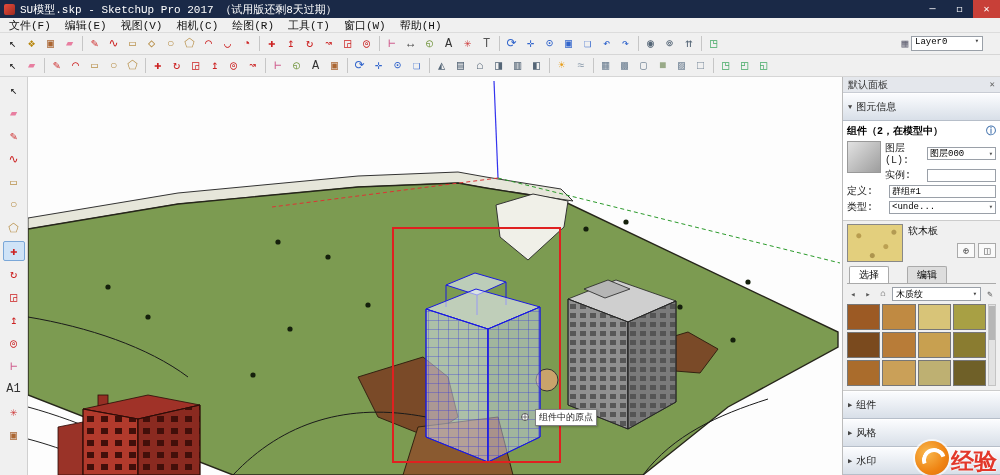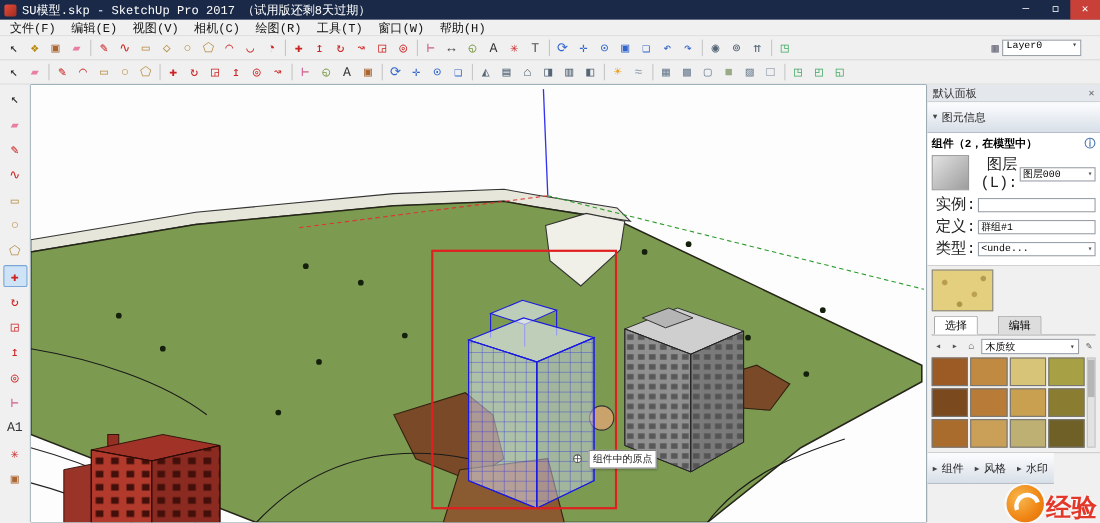--- a/index.html
+++ b/index.html
@@ -59,21 +59,21 @@
   .sechdr { height:28px; background:linear-gradient(#fbfcfe,#d8dfe8); border-top:1px solid #fff;
     border-bottom:1px solid #b6bec9; display:flex; align-items:center; gap:4px; padding:0 5px;
     color:#222; flex:0 0 auto; }
   .sec-arrow { font-size:7px; color:#444; }
   .entity-body { background:#fff; padding:3px 4px 4px; border-bottom:1px solid #ccc; }
   .ei-subtitle { font-weight:bold; font-size:10px; margin-bottom:3px; display:flex; align-items:center; }
   .ei-info { margin-left:auto; color:#4a78b0; font-size:10px; }
   .ei-thumb { float:left; width:34px; height:32px; border:1px solid #999;
     background:linear-gradient(135deg,#e2e2e2,#9d9d9d); margin-right:4px; }
   .ei-row { display:flex; align-items:center; margin-bottom:2px; }
-  .ei-label { width:40px; text-align:right; margin-right:2px; font-size:14px; color:#222; flex:0 0 auto; }
+  .ei-label { width:40px; margin-right:2px; font-size:10px; color:#222; flex:0 0 auto; }
   .ei-box { flex:1; height:13px; border:1px solid #9aa0a8; background:#fff; display:flex;
     align-items:center; padding:0 2px; font-size:9px; overflow:hidden; white-space:nowrap; }
   .ei-caret { margin-left:auto; font-size:7px; color:#555; display:none; }
   .ei-row.t-select .ei-caret { display:inline; }
 
   .mat-body { background:#f0f0f0; padding:3px 4px 4px; border-bottom:1px solid #ccc; }
   .mat-top { display:flex; gap:5px; }
   .mat-preview { width:56px; height:38px; border:1px solid #888; flex:0 0 auto; background:
     radial-gradient(circle at 20% 30%, rgba(150,115,40,.55) 0 2px, transparent 3px),
     radial-gradient(circle at 70% 60%, rgba(150,115,40,.5) 0 2px, transparent 3px),
@@ -92,21 +92,21 @@
   .nav-ic { width:12px; text-align:center; color:#555; font-size:9px; }
   .mat-dd { flex:1; height:14px; border:1px solid #9aa0a8; background:#fff; display:flex;
     align-items:center; padding:0 3px; font-size:9px; }
   .dd-caret { margin-left:auto; font-size:7px; color:#444; }
   .sw-wrap { display:flex; margin-top:3px; gap:2px; }
   .swatches { flex:1; display:grid; grid-template-columns:repeat(4,1fr); gap:2px; }
   .swatch { height:26px; border:1px solid #777; }
   .sw-scroll { width:8px; background:#e2e2e2; border:1px solid #c4c4c4; position:relative; }
   .sw-thumb { position:absolute; left:0; right:0; top:1px; height:34px; background:#b6b6b6; }
 
-  .collapsed-wrap { display:flex; flex-direction:row;align-items:center; }
+  .collapsed-wrap { display:flex; flex-direction:column; }
 
   
   .watermark { position:absolute; right:3px; bottom:0; display:flex; align-items:flex-end;
     gap:2px; z-index:60; }
   .wm-circle { width:34px; height:34px; border-radius:50%; position:relative;
     background:radial-gradient(circle at 35% 35%, #f8b84e, #ef8413 60%, #df6c08);
     box-shadow:0 0 0 2px rgba(255,255,255,.65); }
   .wm-circle::after { content:""; position:absolute; left:7px; top:7px; width:16px; height:16px;
     border:4px solid; border-color:#fff transparent transparent #fff; border-radius:50%;
     transform:rotate(25deg); }
@@ -586,20 +586,27 @@
               <span class="ei-val">&lt;unde...</span>
               <span class="ei-caret">▾</span>
             </span>
           </div>
           </div>
       </div>
 
       <div class="mat-body">
         <div class="mat-top">
           <div class="mat-preview"></div>
+          <div class="mat-right">
+            <span class="mat-name">软木板</span>
+            <div class="mat-btns">
+              <span class="mat-btn">⊕</span>
+              <span class="mat-btn">◫</span>
+            </div>
+          </div>
         </div>
         <div class="mat-tabs">
             <span class="mat-tab active"><span>选择</span></span>
             <span class="mat-tab"><span>编辑</span></span>
           </div>
         <div class="mat-nav">
           <span class="nav-ic">◂</span>
           <span class="nav-ic">▸</span>
           <span class="nav-ic">⌂</span>
           <span class="mat-dd">

